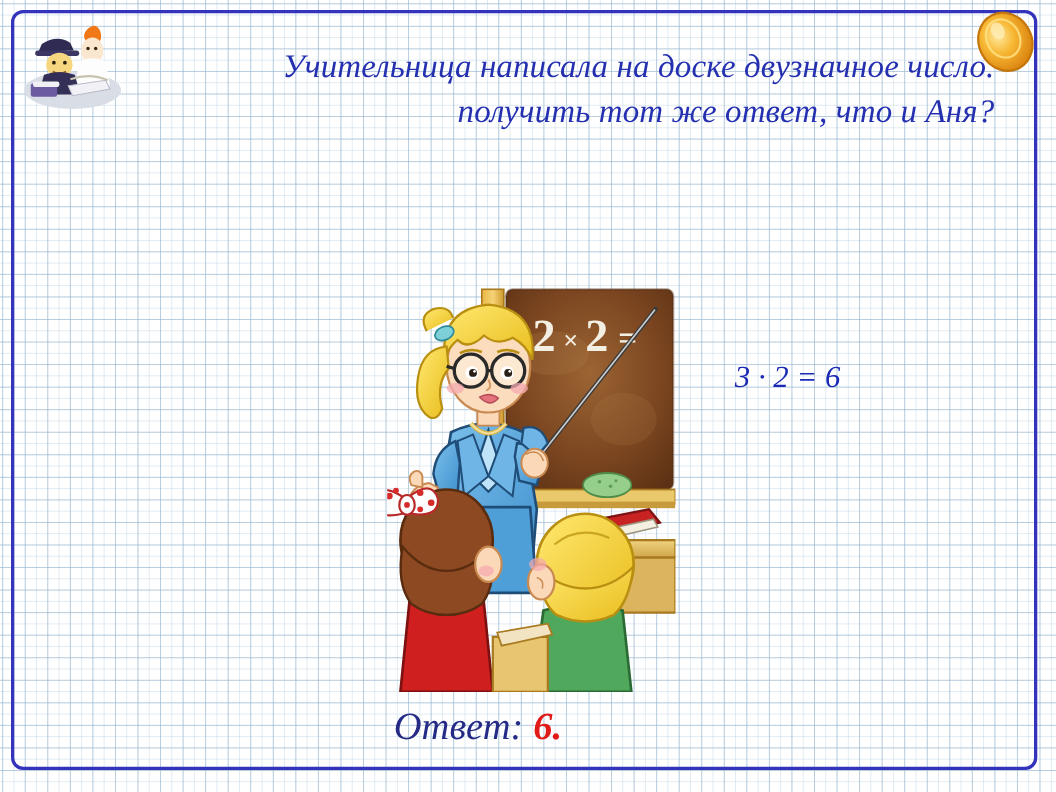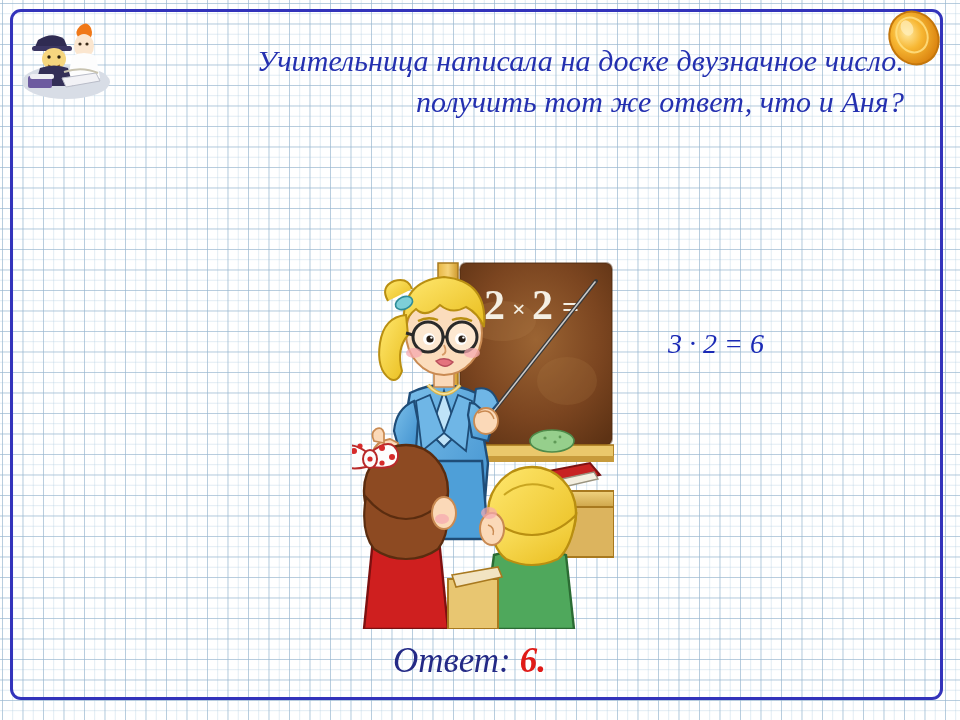--- a/index.html
+++ b/index.html
@@ -84,21 +84,21 @@
   
   #answer {
     position: absolute;
     left: 358px;
     top: 638px;
     font-size: 35px;
     font-style: italic;
     line-height: 46px;
     white-space: nowrap;
   }
-  #answer .answer-label { color: #242a86; margin-left: 35px; }
+  #answer .answer-label { color: #242a86; }
   #answer .answer-value {
     color: #e01b18;
     font-weight: bold;
     margin-left: 9px;
   }
 </style>
 </head>
 <body>
 
 <div id="slide">

